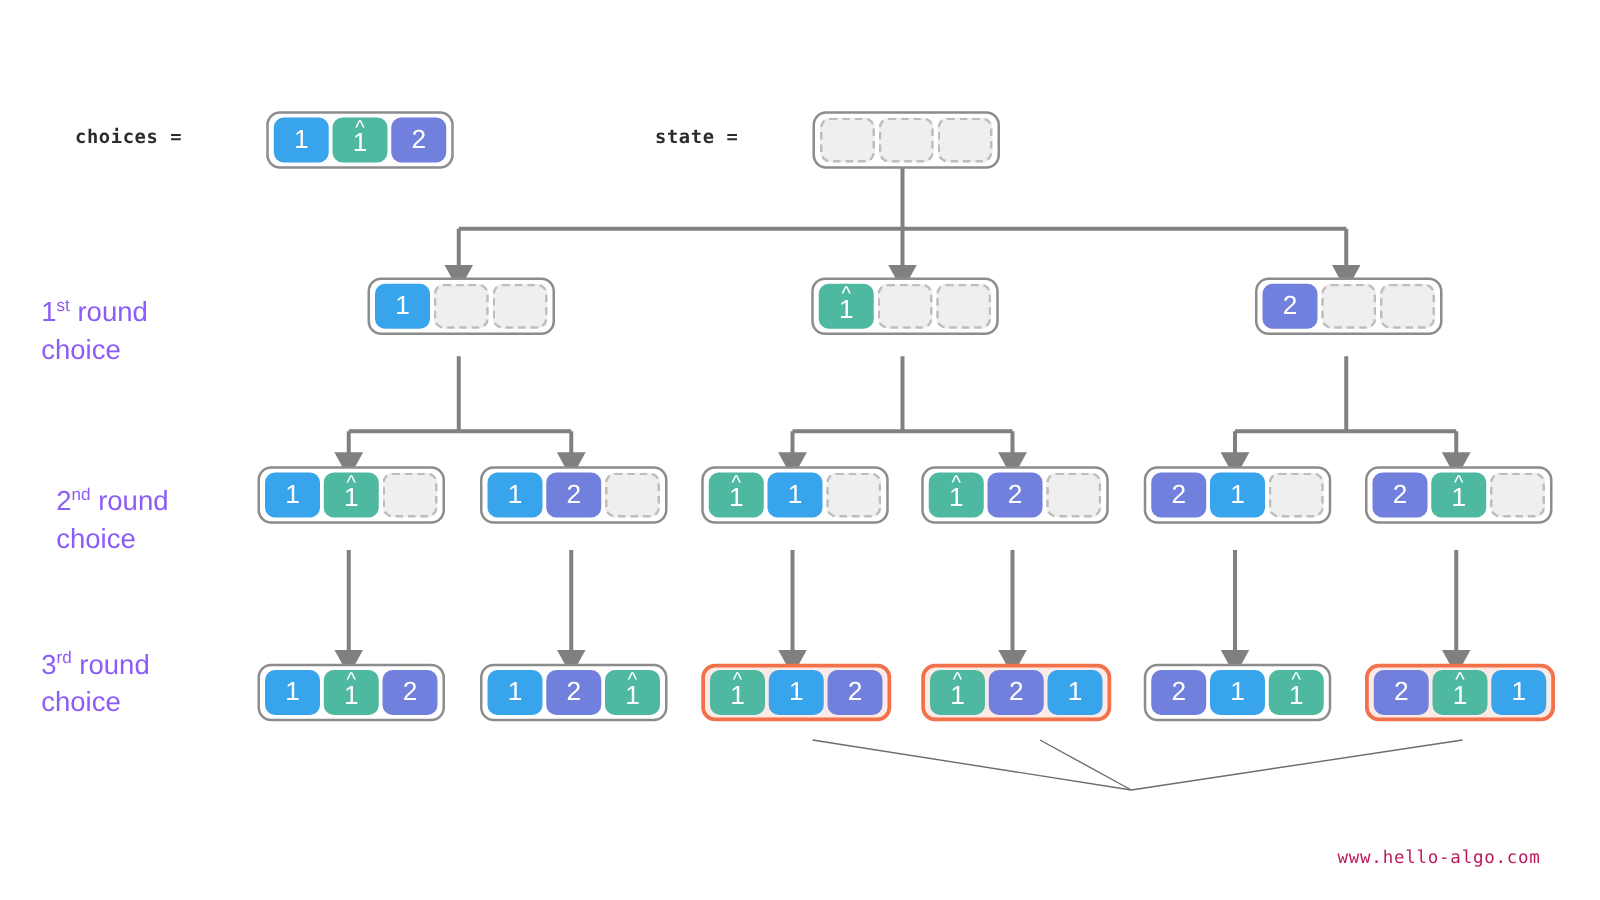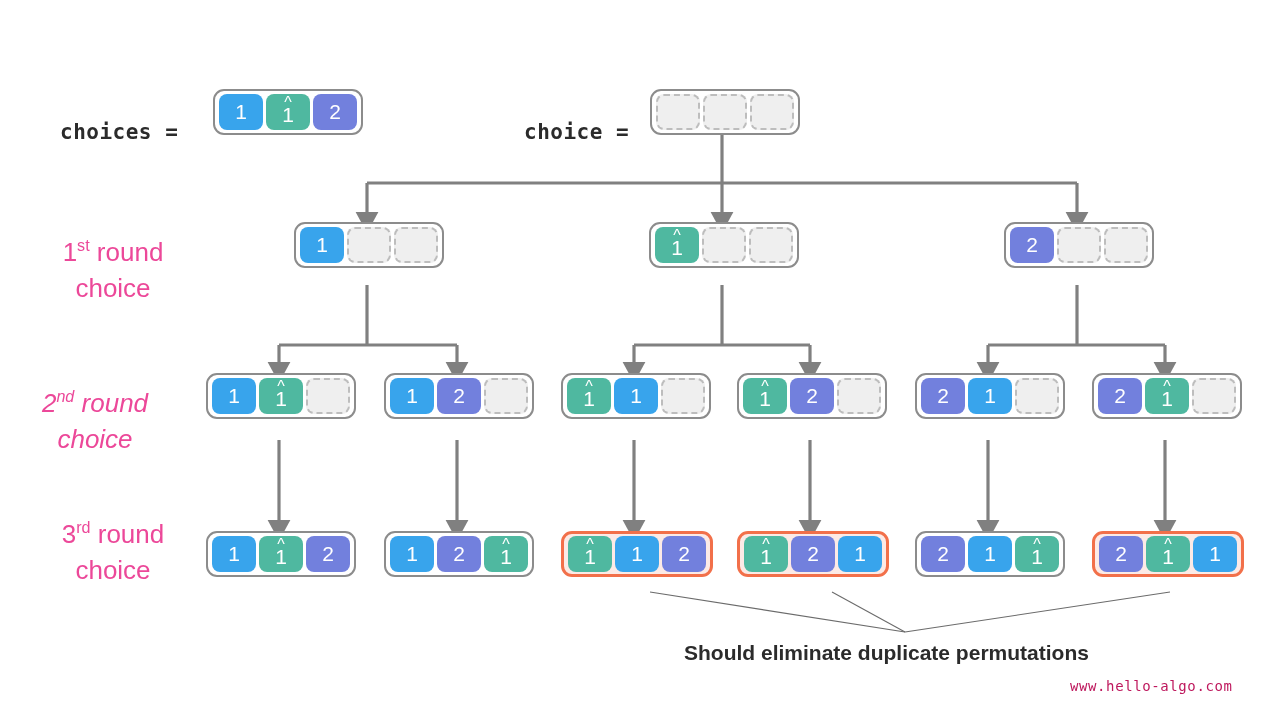--- a/index.html
+++ b/index.html
@@ -29,33 +29,32 @@
     pointer-events: none;
   }
 
   
   .abs { position: absolute; }
 
   
   .mono-label {
     font-family: "DejaVu Sans Mono", "Liberation Mono", monospace;
     font-weight: bold;
-    font-size: 21px;
+    font-size: 15px;
     color: #2b2b2b;
     letter-spacing: 0.5px;
     white-space: nowrap;
-    margin-top: 20px;
   }
 
   
   .round-label {
     font-family: "Liberation Sans", sans-serif;
-    font-size: 26px;
-    color: #ec4899;
-    text-align: center;
+    font-size: 22px;
+    color: #8b5cf6;
+    text-align: left;
     line-height: 1.38;
     white-space: nowrap;
   }
   .round-label sup {
     font-size: 0.62em;
     vertical-align: super;
     line-height: 0;
   }
 
   
@@ -191,34 +190,34 @@
         <span>1</span>
       </div>
       <div class="cell green">
         <span class="hatted"><span class="hat">^</span><span>1</span></span>
       </div>
       <div class="cell purple">
         <span>2</span>
       </div>
     </div>
 
-  <div class="abs mono-label" style="left:524px; top:100px;">choice =</div>
+  <div class="abs mono-label" style="left:524px; top:100px;">state =</div>
 
   <div class="node" id="state-node" style="left:650px; top:89px;">
       <div class="cell empty"></div>
       <div class="cell empty"></div>
       <div class="cell empty"></div>
     </div>
 
   <div class="abs round-label" style="left:33px; top:235px; width:160px;">
     <span><span>1</span><sup>st</sup><span> round</span></span><br>
     <span>choice</span>
   </div>
 
-  <div class="abs round-label" style="left:15px; top:386px; width:160px;font-style:italic;">
+  <div class="abs round-label" style="left:45px; top:386px; width:160px;">
     <span><span>2</span><sup>nd</sup><span> round</span></span><br>
     <span>choice</span>
   </div>
 
   <div class="abs round-label" style="left:33px; top:517px; width:160px;">
     <span><span>3</span><sup>rd</sup><span> round</span></span><br>
     <span>choice</span>
   </div>
 
   <div id="tree-nodes">
@@ -358,17 +357,16 @@
         </div>
         <div class="cell green">
           <span class="hatted"><span class="hat">^</span><span>1</span></span>
         </div>
         <div class="cell blue">
           <span>1</span>
         </div>
       </div>
     </div>
 
-  <div class="abs caption" style="left:684px; top:641px;">Should eliminate duplicate permutations</div>
 
   <div class="abs watermark" style="left:1070px; top:678px;">www.hello-algo.com</div>
 
 </div>
 
 </body></html>

